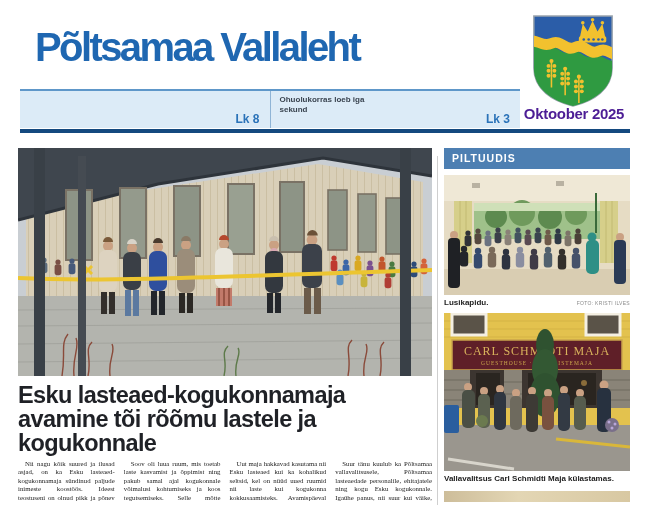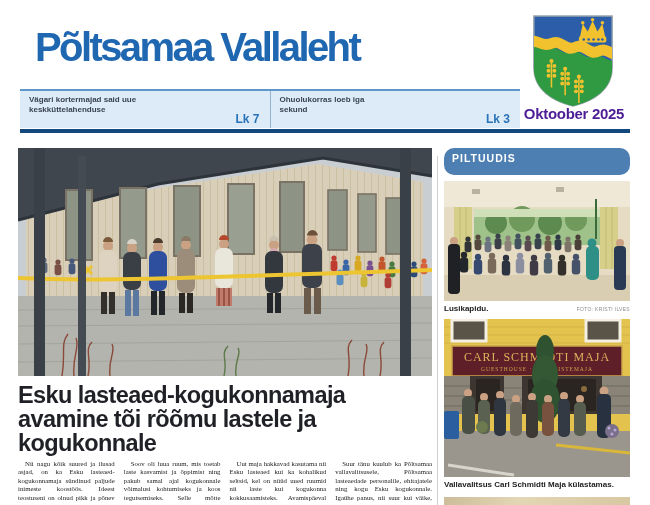--- a/index.html
+++ b/index.html
@@ -28,22 +28,22 @@
     font-weight:700;color:#1f2126;}
   .columns{display:flex;gap:9px;height:72px;overflow:hidden;}
   .colx{width:97px;font-family:"Liberation Serif",serif;font-size:6.8px;line-height:1.27;
     text-align:justify;color:#1c1c1c;}
   .colx p{margin:0;text-indent:7px;}
 
   .vrule{position:absolute;left:437px;top:156px;height:349px;width:1px;background:#cfcfcf;}
 
   
   .sidebar{position:absolute;left:444px;top:148px;width:186px;}
-  .side-banner{height:27px;background:#4d7fb2;color:#fff;font-size:10.5px;font-weight:700;
-    letter-spacing:1px;line-height:21px;padding-left:8px;box-sizing:border-box;border-radius:10px;}
+  .side-banner{height:21px;background:#4d7fb2;color:#fff;font-size:10.5px;font-weight:700;
+    letter-spacing:1px;line-height:21px;padding-left:8px;box-sizing:border-box;}
   .side-photo{display:block;margin-top:6px;}
   .caption-row{display:flex;justify-content:space-between;align-items:baseline;margin:3px 0 2px 0;}
   .caption{font-size:8px;font-weight:700;color:#1c1c1c;}
   .credit{font-size:5px;color:#8b8b8b;letter-spacing:0.3px;}
   .photo3-sliver{margin-top:8px;height:11px;background:linear-gradient(90deg,#cdbd9a,#e3d6b4 40%,#d8c8a2);}
 </style>
 </head>
 <body>
 
 <svg width="0" height="0" style="position:absolute" aria-hidden="true">
@@ -98,22 +98,21 @@
           <circle cx="72" cy="27" r="1.3" fill="#2b5da8"></circle>
         <circle cx="76" cy="27" r="1.3" fill="#2b5da8"></circle>
       </g>
     </g>
   </svg>
 
   <div class="issue-date">Oktoober 2025</div>
 
   <div class="teaser-bar">
     <div class="teaser">
-      <span class="teaser-text">Vägari kortermajad said uue keskküttelahenduse</span>
-      <span class="teaser-page">Lk 7</span>
+      <span class="teaser-page">Lk 8</span>
     </div>
     <div class="teaser">
       <span class="teaser-text">Ohuolukorras loeb iga sekund</span>
       <span class="teaser-page">Lk 3</span>
     </div>
   </div>
   <div class="mast-rule"></div>
 
   <div class="article">
 

